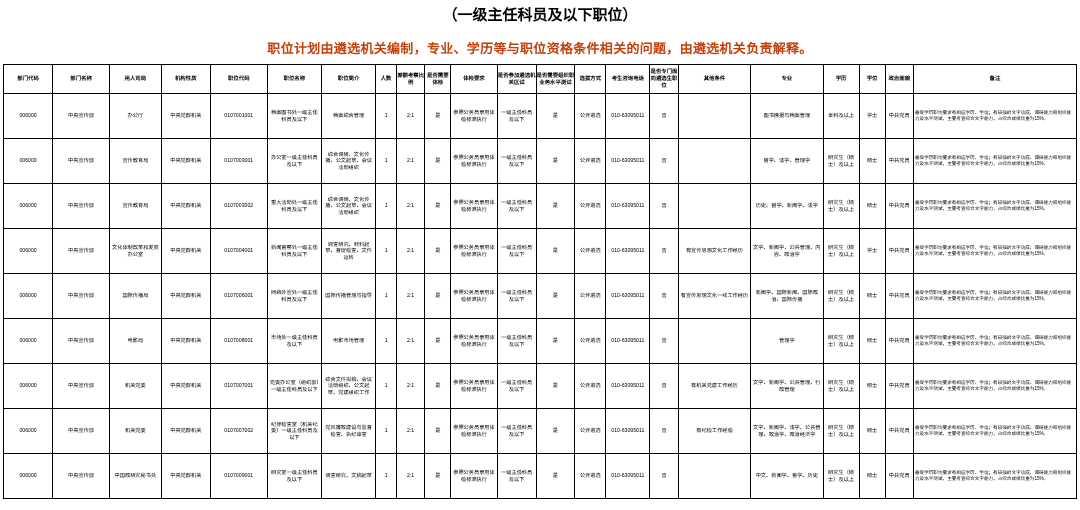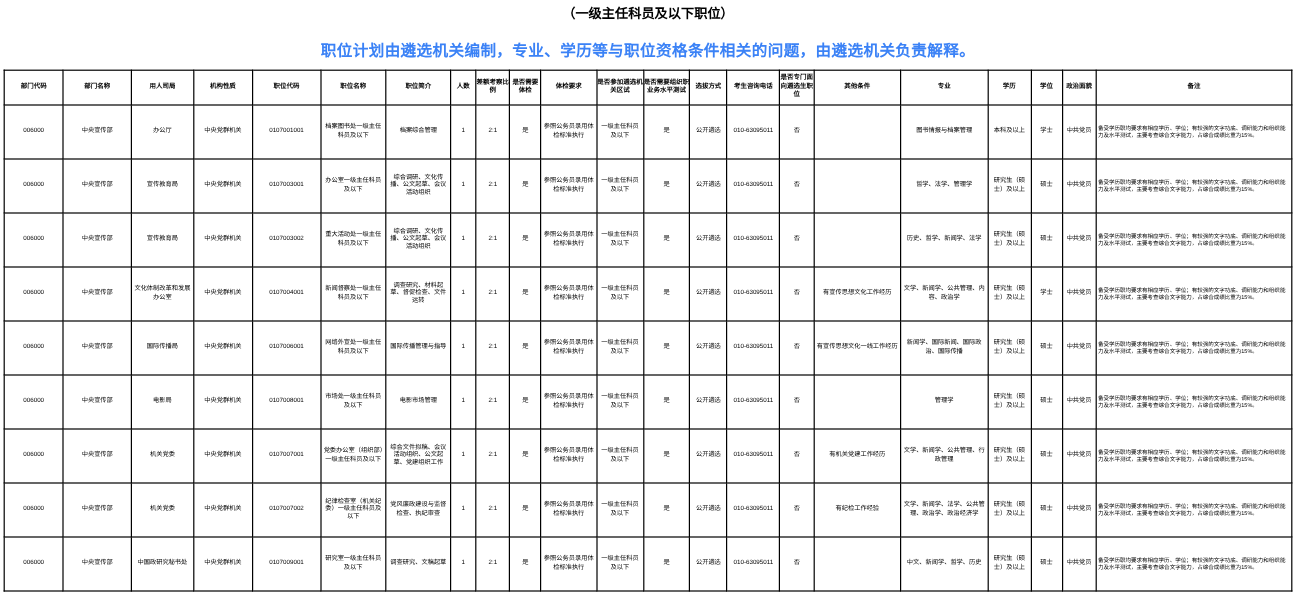--- a/index.html
+++ b/index.html
@@ -14,28 +14,28 @@
   .title{
     text-align:center;
     font-size:15px;
     font-weight:700;
     letter-spacing:1px;
     margin-top:11px;
     line-height:1.5;
   }
   .subtitle{
     text-align:center;
-    font-size:11px;
+    font-size:15px;
     font-weight:700;
     margin-top:4px;
     line-height:1.5;
   }
   .notice{
     text-align:center;
-    color:#3b82f6;
+    color:#c2410c;
     font-weight:700;
     font-size:13px;
     margin-top:11px;
     margin-bottom:7px;
     letter-spacing:0.3px;
   }
   table{
     border-collapse:collapse;
     width:1074px;
     margin:0 3px;

